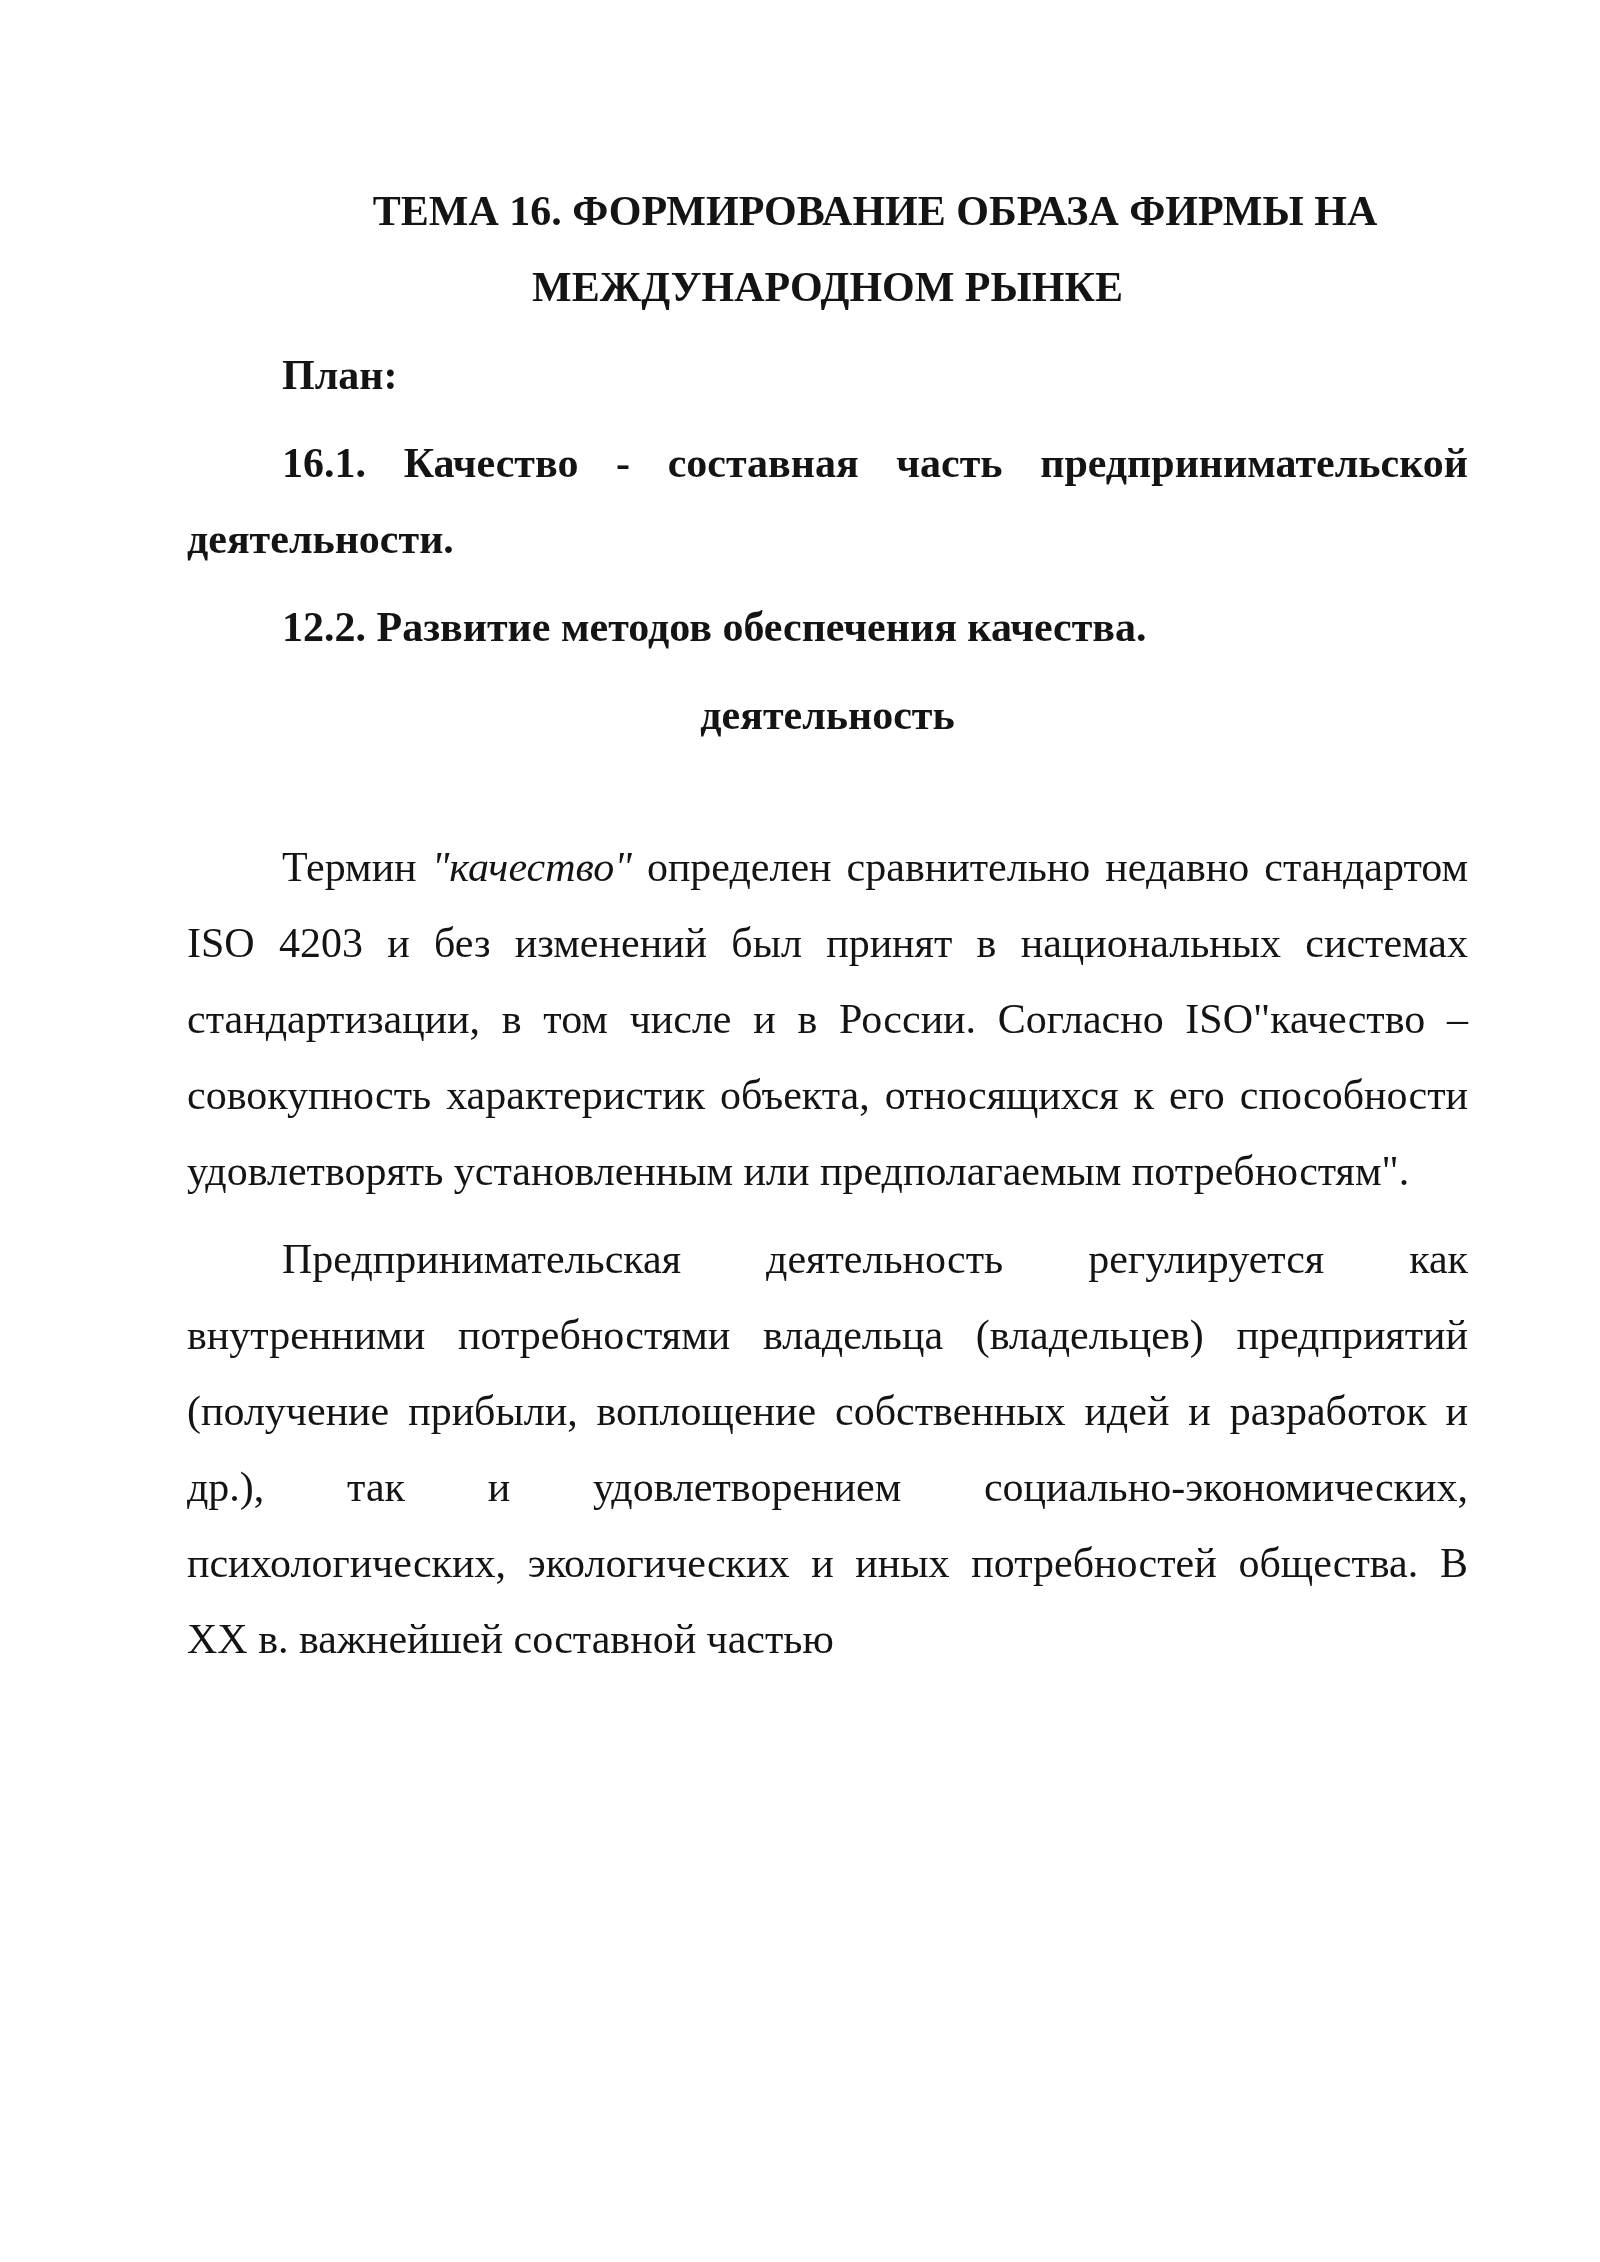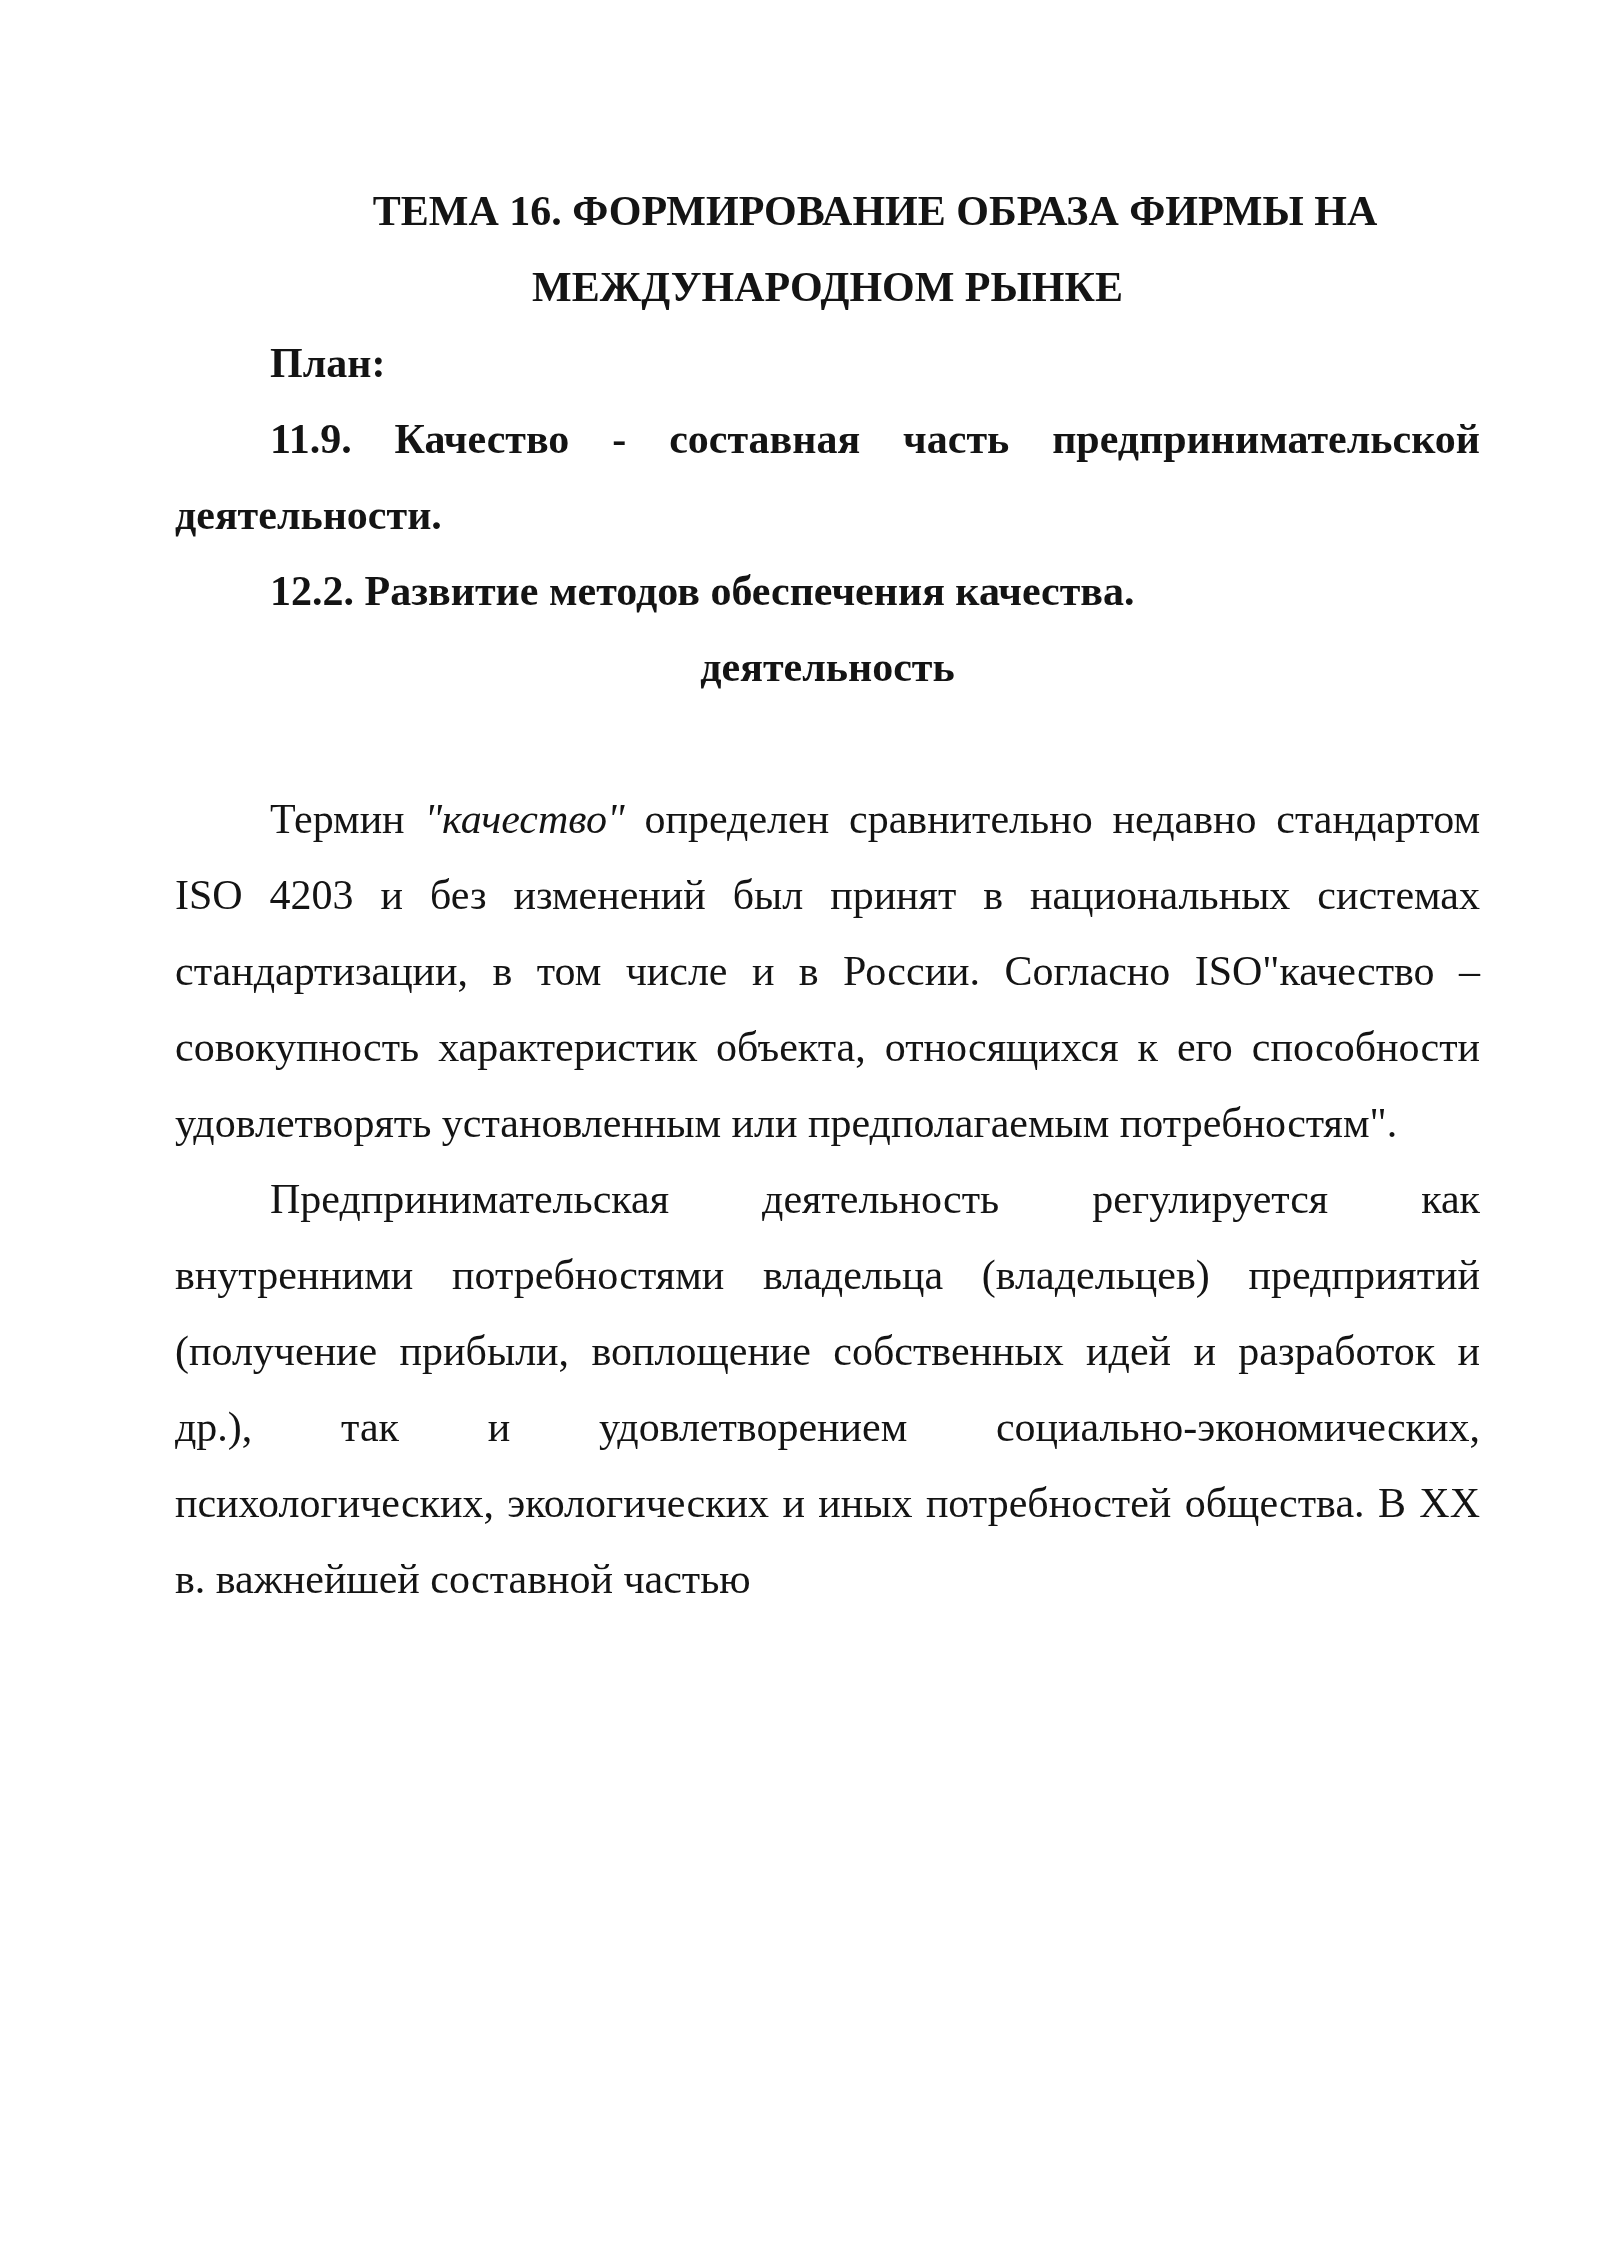--- a/index.html
+++ b/index.html
@@ -18,21 +18,21 @@
     line-height: 76px;
     box-sizing: border-box;
     padding: 173px 120px 0 175px;
     overflow: hidden;
   }
   .bold { font-weight: bold; }
   .centered { text-align: center; }
   .line { display: block; }
   .line.first { text-indent: 95px; }
   .para {
-    margin: 0;
+    margin: 12px;
     text-align: justify;
     text-indent: 95px;
   }
   .space-above { margin-top: 76px; }
   .doc-title { margin: 0; font-size: 42px; }
   .section-heading { margin: 0; font-size: 42px; }
   .italic { font-style: italic; }
   .page-number {
     position: absolute;
     top: 2072px;
@@ -50,21 +50,21 @@
   <h1 class="doc-title bold centered">
     <span class="line first">ТЕМА 16. ФОРМИРОВАНИЕ ОБРАЗА ФИРМЫ НА</span>
     <span class="line">МЕЖДУНАРОДНОМ РЫНКЕ</span>
   </h1>
 
   <p class="para bold">
     <span>План:</span>
   </p>
 
   <p class="para bold">
-    <span>11.9. Качество - составная часть предпринимательской деятельности.</span>
+    <span>16.1. Качество - составная часть предпринимательской деятельности.</span>
   </p>
 
   <p class="para bold">
     <span>12.2. Развитие методов обеспечения качества.</span>
   </p>
 
 
   <h2 class="section-heading bold centered space-above">
     <span class="line">деятельность</span>
   </h2>

